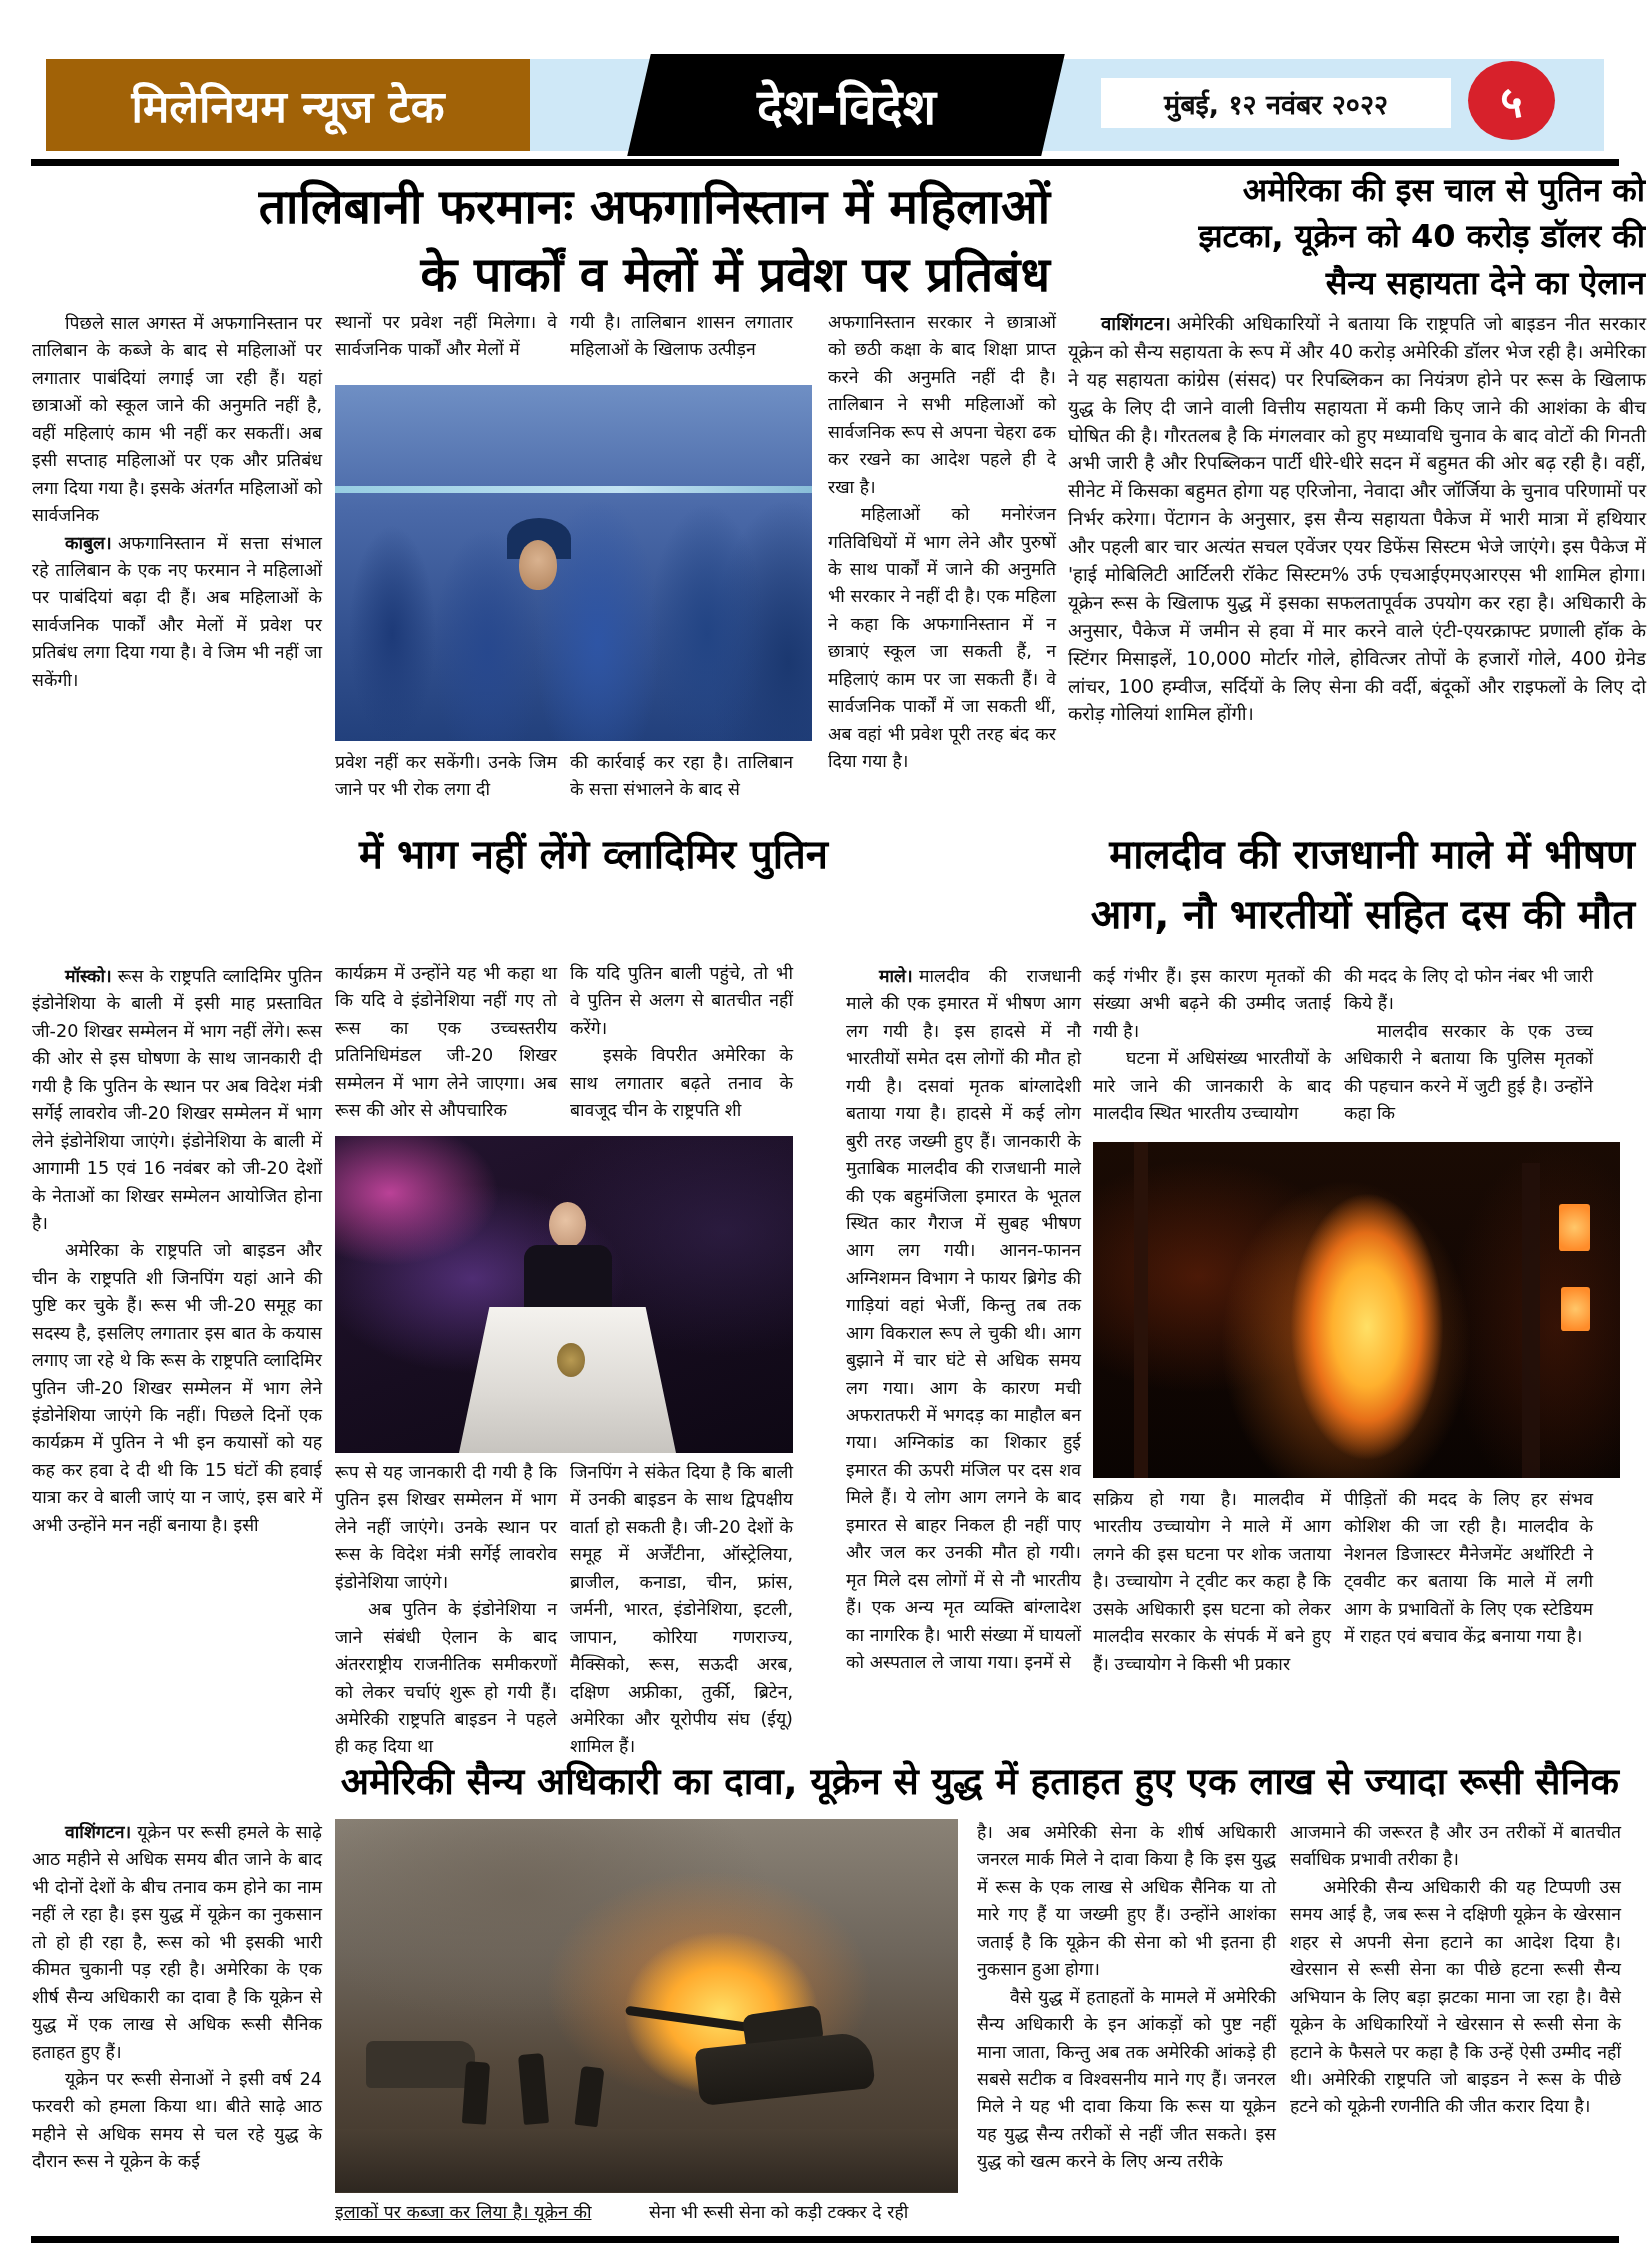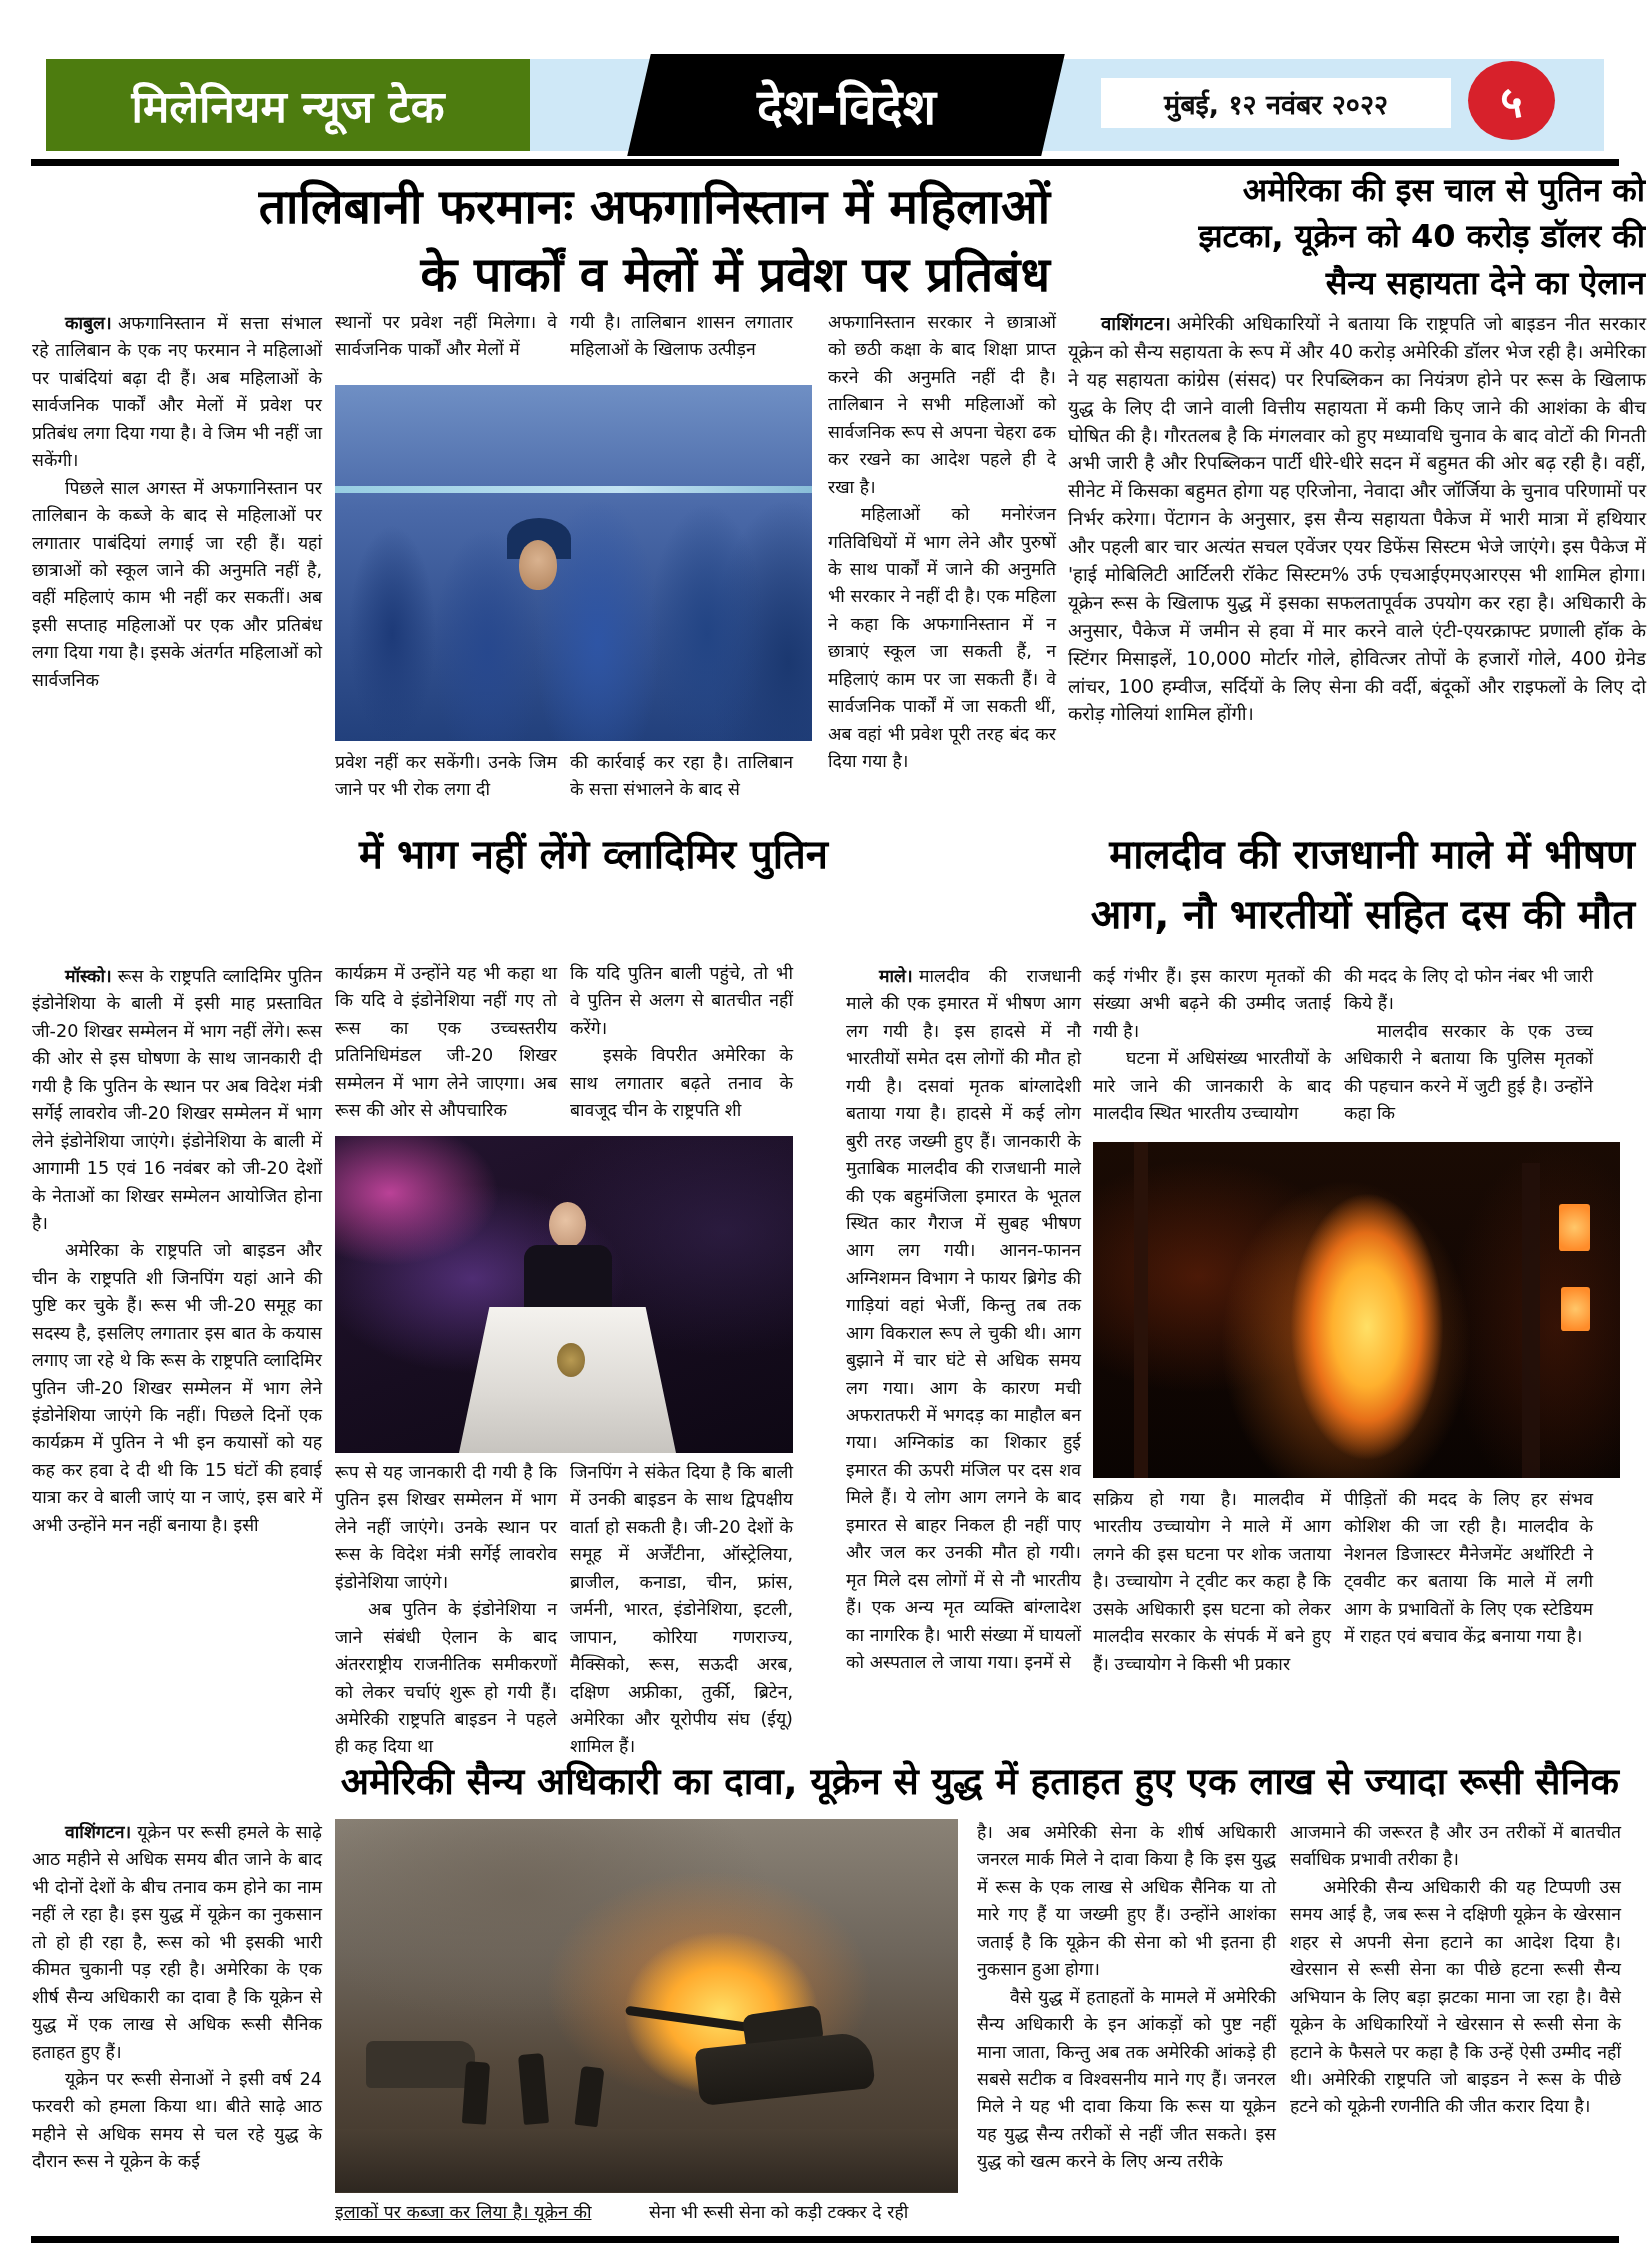--- a/index.html
+++ b/index.html
@@ -4,21 +4,21 @@
 <style>
   html,body{margin:0;padding:0;}
   body{
     width:1650px;height:2261px;position:relative;background:#ffffff;
     font-family:"DejaVu Sans","Liberation Sans",sans-serif;color:#0d0d0d;
     overflow:hidden;
   }
   .abs{position:absolute;}
   
   .blue-strip{left:46px;top:59px;width:1558px;height:92px;background:#cfe8f7;}
-  .brand-box{left:46px;top:59px;width:484px;height:92px;background:#4d7c0f;
+  .brand-box{left:46px;top:59px;width:484px;height:92px;background:#a16207;
     display:flex;align-items:center;justify-content:center;}
   .brand-box span{color:#fff;font-size:44px;font-weight:700;white-space:nowrap;}
   .section-box{left:639px;top:54px;width:414px;height:102px;background:#000;
     transform:skewX(-13deg);display:flex;align-items:center;justify-content:center;}
   .section-box span{transform:skewX(13deg);color:#fff;font-size:49px;font-weight:700;white-space:nowrap;}
   .date-box{left:1101px;top:78px;width:350px;height:50px;background:#fff;
     display:flex;align-items:center;justify-content:center;}
   .date-box span{font-size:27px;font-weight:700;white-space:nowrap;}
   .page-circle{left:1468px;top:61px;width:87px;height:79px;background:#d7212b;border-radius:50%;
     display:flex;align-items:center;justify-content:center;}
@@ -141,22 +141,22 @@
   <span>५</span>
 </div>
 <div class="abs rule rule-top"></div>
 
 <div class="abs headline h-main">
   <div>तालिबानी फरमानः अफगानिस्तान में महिलाओं</div>
   <div>के पार्कों व मेलों में प्रवेश पर प्रतिबंध</div>
 </div>
 
 <div class="abs bt t-col1">
+  <p class="indent">पिछले साल अगस्त में अफगानिस्तान पर तालिबान के कब्जे के बाद से महिलाओं पर लगातार पाबंदियां लगाई जा रही हैं। यहां छात्राओं को स्कूल जाने की अनुमति नहीं है, वहीं महिलाएं काम भी नहीं कर सकतीं। अब इसी सप्ताह महिलाओं पर एक और प्रतिबंध लगा दिया गया है। इसके अंतर्गत महिलाओं को सार्वजनिक</p>
   <p class="indent"><b class="dateline">काबुल।</b><span>अफगानिस्तान में सत्ता संभाल रहे तालिबान के एक नए फरमान ने महिलाओं पर पाबंदियां बढ़ा दी हैं। अब महिलाओं के सार्वजनिक पार्कों और मेलों में प्रवेश पर प्रतिबंध लगा दिया गया है। वे जिम भी नहीं जा सकेंगी।</span></p>
-  <p class="indent">पिछले साल अगस्त में अफगानिस्तान पर तालिबान के कब्जे के बाद से महिलाओं पर लगातार पाबंदियां लगाई जा रही हैं। यहां छात्राओं को स्कूल जाने की अनुमति नहीं है, वहीं महिलाएं काम भी नहीं कर सकतीं। अब इसी सप्ताह महिलाओं पर एक और प्रतिबंध लगा दिया गया है। इसके अंतर्गत महिलाओं को सार्वजनिक</p>
 </div>
 
 <div class="abs bt t-col2top">
   <p>स्थानों पर प्रवेश नहीं मिलेगा। वे सार्वजनिक पार्कों और मेलों में</p>
 </div>
 <div class="abs bt t-col3top">
   <p>गयी है। तालिबान शासन लगातार महिलाओं के खिलाफ उत्पीड़न</p>
 </div>
 
 <div class="abs photo photo-afghan">

